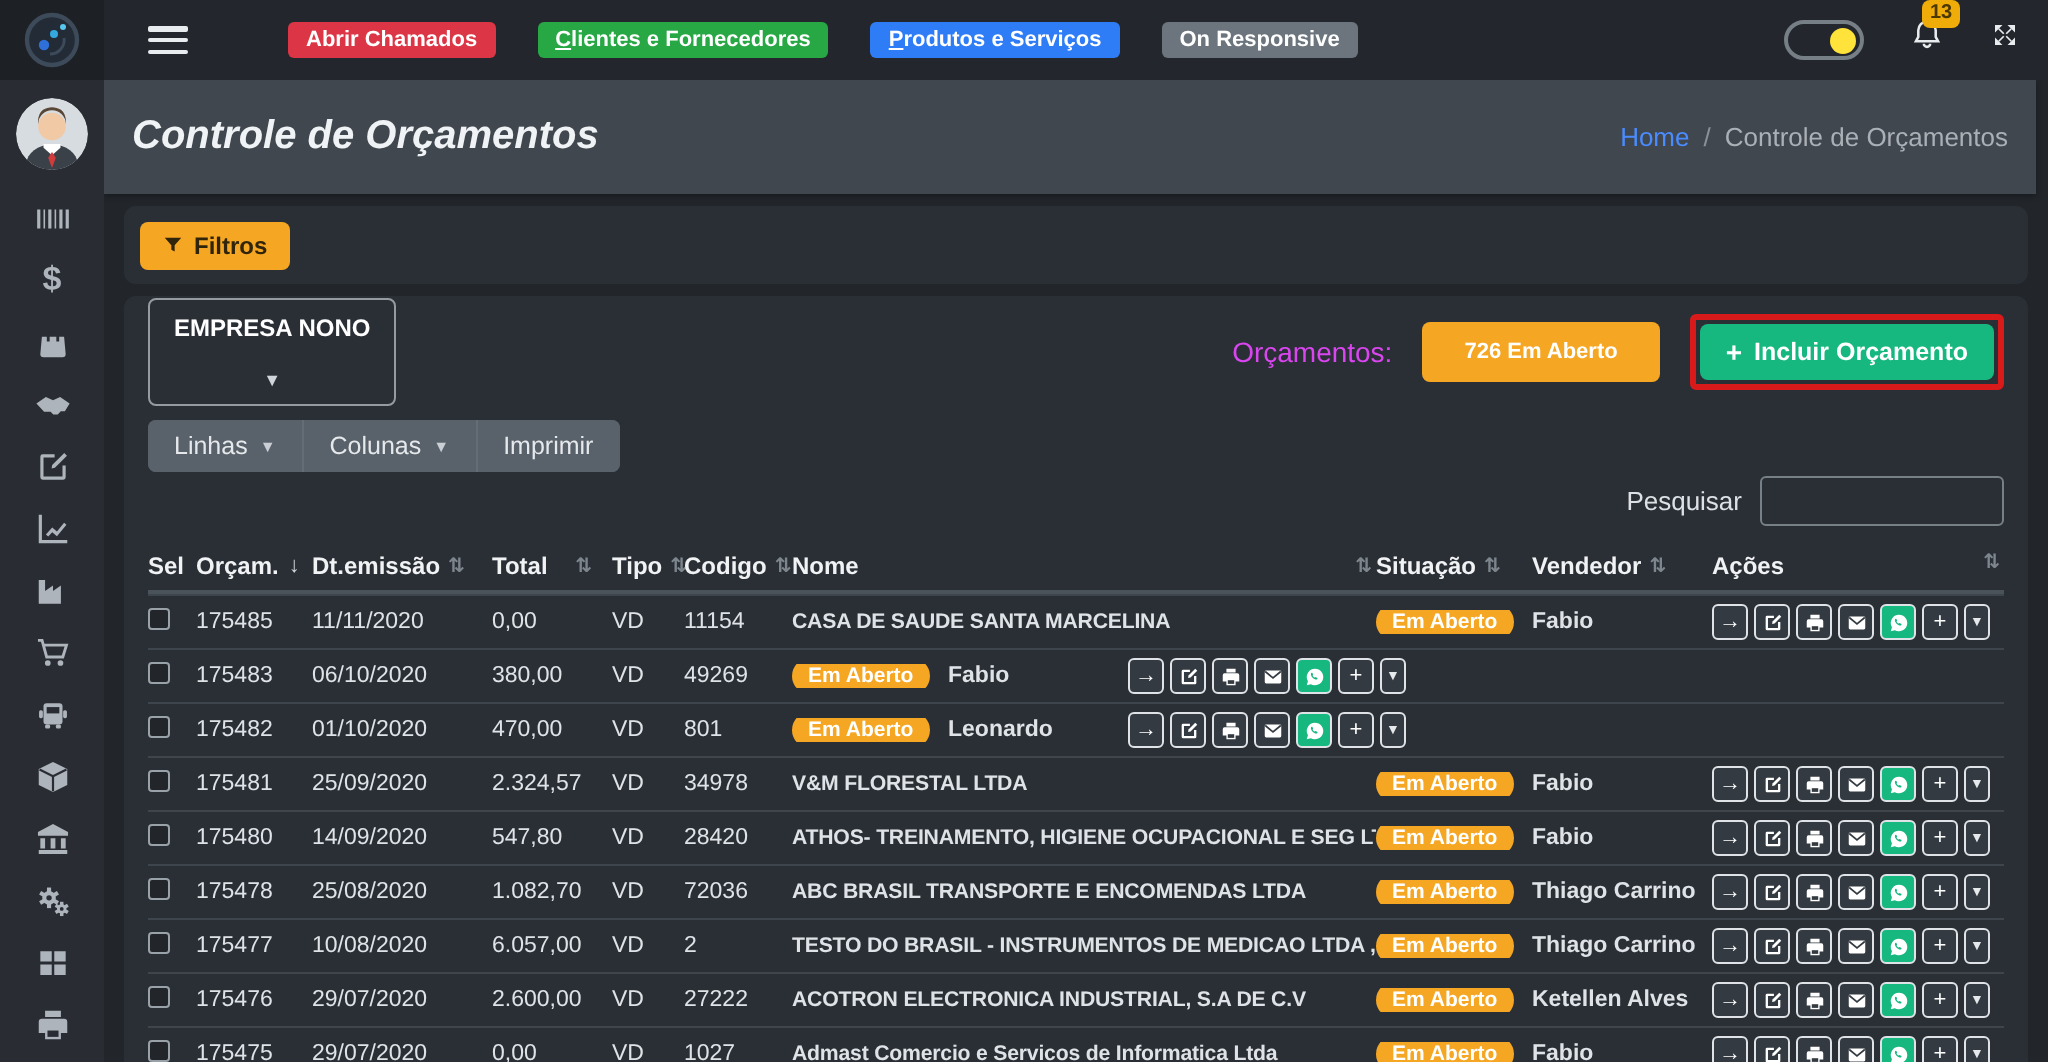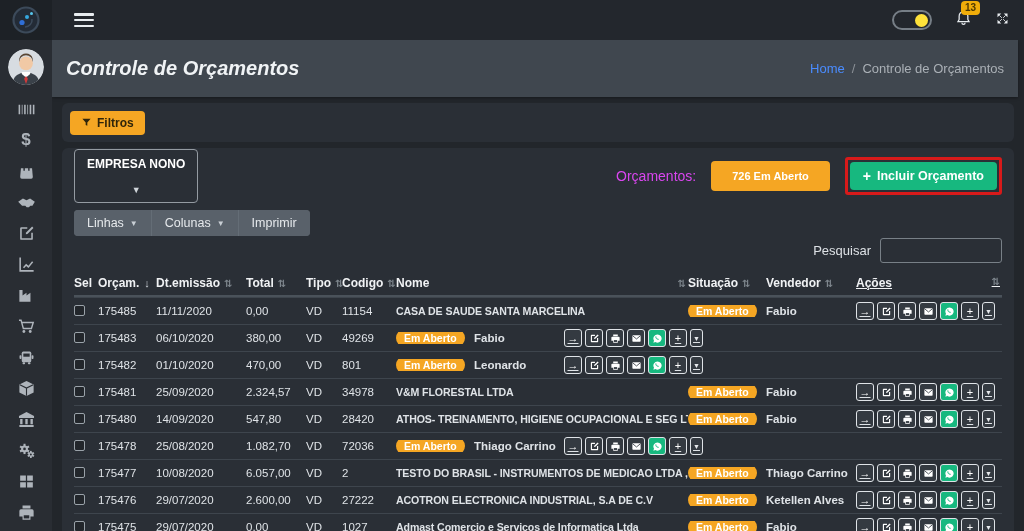--- a/index.html
+++ b/index.html
@@ -66,25 +66,25 @@
 
   
   .table { margin-top:8px; }
   .tr { display:flex; align-items:center; height:27px; border-top:1px solid #3e454d; }
   .thead { border-top:none; border-bottom:2px solid #4a525a; height:26px; }
   .th { font-size:12px; font-weight:bold; color:#f0f2f4; display:flex; align-items:center; }
   .sort { font-size:10px; color:#7e868d; margin-left:4px; }
   .sort-active { font-size:11px; color:#cdd3d8; margin-left:5px; font-weight:bold; }
   .td { font-size:11.5px; color:#dfe3e7; white-space:nowrap; overflow:hidden; }
   .col-sel { width:24px; } .col-orcam { width:58px; } .col-dt { width:90px; }
-  .col-total { width:60px; text-align:right; justify-content:flex-start; display:flex; padding-right:10px; }
+  .col-total { width:60px; text-align:right; justify-content:space-between; display:flex; padding-right:10px; }
   .col-tipo { width:36px; } .col-cod { width:54px; }
   .col-nome { flex:1; font-weight:700; font-size:10.6px; letter-spacing:-.1px; }
   .col-sit { width:78px; } .col-vend { width:90px; font-weight:600; }
-  .col-acoes { width:146px; display:flex; align-items:flex-start;text-decoration:underline; }
+  .col-acoes { width:146px; display:flex; align-items:flex-start; }
   .th.col-nome, .th.col-acoes { font-size:12px; letter-spacing:0; }
   .th .ml-auto { margin-left:auto; margin-right:2px; }
   .cb { width:11px; height:11px; border:1px solid #9aa2a9; border-radius:2px; background:#22262b; display:inline-block; cursor:pointer; }
   .badge-open { background:#f5a623; color:#fff; font-size:10.5px; font-weight:bold; padding:3px 8px; border-radius:9px; }
   .actions { display:flex; gap:3px; }
   .abtn { width:18px; height:18px; border:1px solid #dfe3e7; border-radius:3px; background:#343a41; color:#fff; display:flex; align-items:center; justify-content:center; cursor:pointer; font-size:11px; line-height:1; padding:0; }
   .abtn svg { width:11px; height:11px; }
   .abtn.wa { background:#17b87f; }
   .abtn.more { width:13px; font-size:7px; color:#e6e9ec; }
 </style>
@@ -214,20 +214,26 @@
       </span>
   </nav>
 </aside>
 
 <header class="navbar">
   <div class="hamburger">
       <span></span>
       <span></span>
       <span></span>
     </div>
+  <div class="nav-badges">
+    <span class="nav-badge b-red">Abrir Chamados</span>
+    <span class="nav-badge b-green"><u>C</u><span>lientes e Fornecedores</span></span>
+    <span class="nav-badge b-blue"><u>P</u><span>rodutos e Serviços</span></span>
+    <span class="nav-badge b-gray">On Responsive</span>
+  </div>
   <div class="nav-right">
     <div class="toggle">
         <span class="knob"></span>
       </div>
     <div class="bell-wrap">
       <svg viewBox="0 0 24 24">
           <path fill="none" stroke="#e8ecef" stroke-width="1.6" d="M12 3.5a5.5 5.5 0 0 0-5.5 5.5v4.2L5 16h14l-1.5-2.8V9A5.5 5.5 0 0 0 12 3.5z"></path>
           <path fill="none" stroke="#e8ecef" stroke-width="1.6" d="M10 17.5a2 2 0 0 0 4 0"></path>
         </svg>
       <span class="notif-badge">13</span>
@@ -555,20 +561,21 @@
     </div>
   </div>
 
   <div class="tr">
     <div class="td col-sel"><span class="cb"></span></div>
     <div class="td col-orcam">175478</div>
     <div class="td col-dt">25/08/2020</div>
     <div class="td col-total">1.082,70</div>
     <div class="td col-tipo">VD</div>
     <div class="td col-cod">72036</div>
+    <div class="td col-nome">ABC BRASIL TRANSPORTE E ENCOMENDAS LTDA</div>
     <div class="td col-sit"><span class="badge-open">Em Aberto</span></div>
     <div class="td col-vend">Thiago Carrino</div>
     <div class="td col-acoes">
       <span class="actions">
         <button class="abtn">→</button>
         <button class="abtn">
                 <svg viewBox="0 0 24 24" fill="#fff">
                   <path d="M4 5.5A1.5 1.5 0 0 1 5.5 4H13v2.5H6.5v11h11V11H20v7.5a1.5 1.5 0 0 1-1.5 1.5h-13A1.5 1.5 0 0 1 4 18.5v-13z"></path>
                   <path d="M21 5.2l-2.2-2.2-7.3 7.3-.5 2.7 2.7-.5z"></path>
                 </svg>

